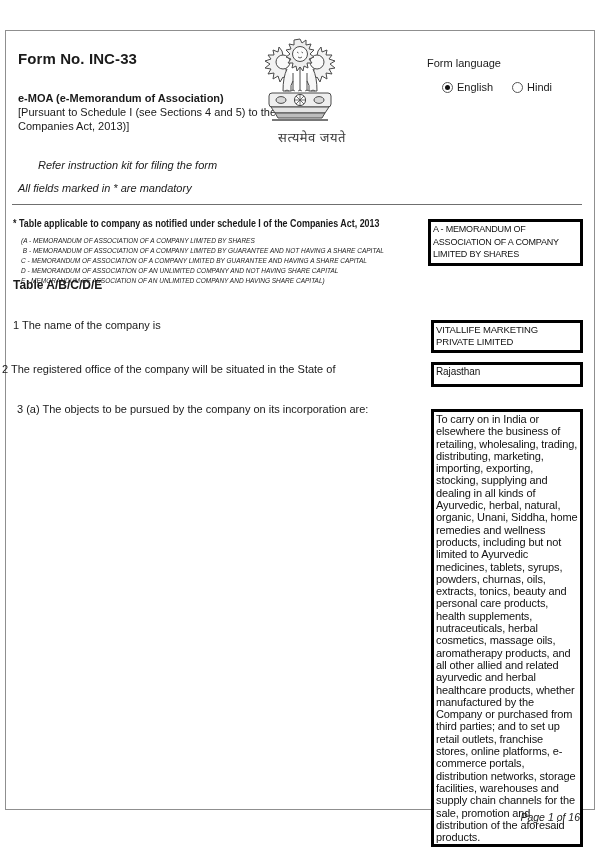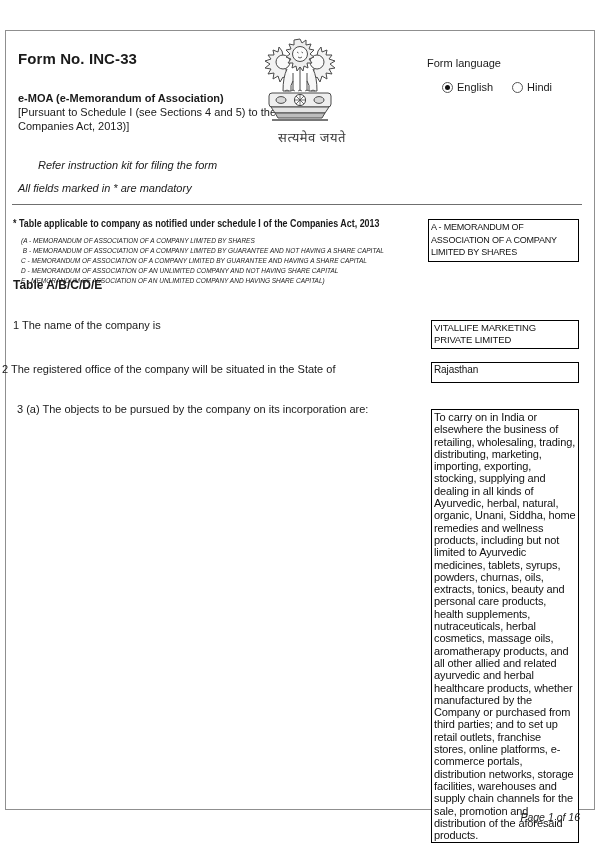--- a/index.html
+++ b/index.html
@@ -41,21 +41,21 @@
   
   .tbl-head{
     left:13px;top:217px;font-size:10.5px;font-weight:bold;white-space:nowrap;
     transform:scaleX(.85);transform-origin:left top;
   }
   .tbl-opts{left:21px;top:236px;font-size:6.5px;font-style:italic;line-height:10px;color:#222;}
   .tbl-opts div{white-space:pre;}
   .tbl-label{left:13px;top:278px;font-size:12px;font-weight:bold;}
   
   .vbox{
-    border:1px solid #000000;background:#fff;color:#111;
+    border:3px solid #000000;background:#fff;color:#111;
     font-size:9.8px;line-height:12.4px;padding:1px 2px;overflow:hidden;
     letter-spacing:-.1px;
   }
   .box-table{left:428px;top:219px;width:145px;height:39px;font-size:9px;letter-spacing:-.2px;line-height:12.6px;}
   .box-name{left:431px;top:320px;width:142px;height:25px;font-size:9.5px;letter-spacing:-.15px;line-height:12px;}
   .box-state{left:431px;top:362px;width:142px;height:17px;font-size:10px;}
   .box-objects{left:431px;top:397px;width:142px;min-height:359px;font-size:11px;line-height:12.3px;letter-spacing:-.12px;margin-top:12px;}
   
   .f-label{font-size:11px;}
   .lbl-1{left:13px;top:319px;}

